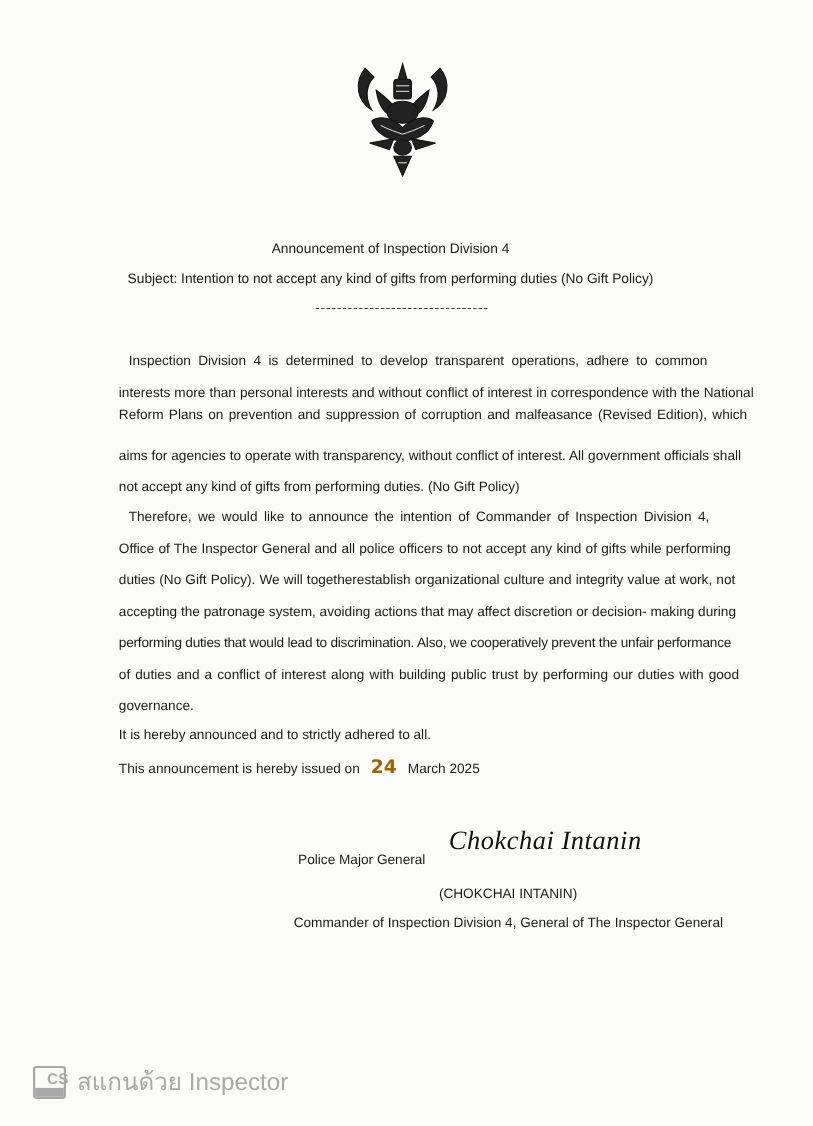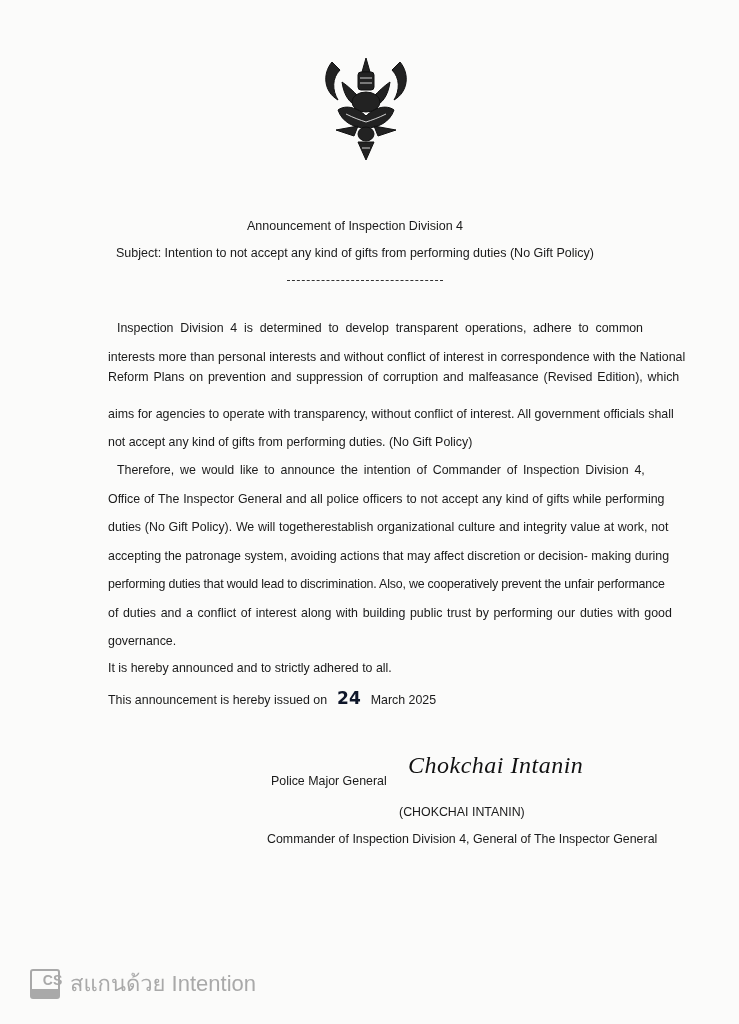--- a/index.html
+++ b/index.html
@@ -21,21 +21,21 @@
   .t2 { top: 246px; }
   .divider {
     position: absolute; left: 287px; top: 280px; width: 156px;
     border-top: 1px dashed #333; height: 0;
   }
   .p-line {
     position: absolute; font-size: 12.4px; white-space: nowrap;
   }
   .date-hand {
     font-family: "DejaVu Sans", sans-serif; font-weight: bold;
-    color: #0f172a; font-size: 17px; margin: 0 10px;
+    color: #a16207; font-size: 17px; margin: 0 10px;
   }
   .sig-label { position: absolute; left: 271px; top: 774px; font-size: 12.4px; }
   .signature {
     position: absolute; left: 408px; top: 752px; font-size: 24px;
     font-family: Liberation Serif, serif; font-style: italic; color: #111;
     letter-spacing: 0.5px;
   }
   .sig-name { position: absolute; left: 399px; top: 805px; font-size: 12.4px; }
   .sig-title { position: absolute; left: 267px; top: 832px; font-size: 12.4px; }
   .watermark {
@@ -105,14 +105,14 @@
   <span>This announcement is hereby issued on</span><span class="date-hand">24</span><span>March  2025</span>
 </div>
 
 <div class="sig-label">Police Major General</div>
 <div class="signature">Chokchai Intanin</div>
 <div class="sig-name">(CHOKCHAI  INTANIN)</div>
 <div class="sig-title">Commander of Inspection Division 4, General of The Inspector General</div>
 
 <div class="watermark">
   <div class="cs-icon">CS</div>
-  <span>สแกนด้วย Intention</span>
+  <span>สแกนด้วย Inspector</span>
 </div>
 
 </body></html>

